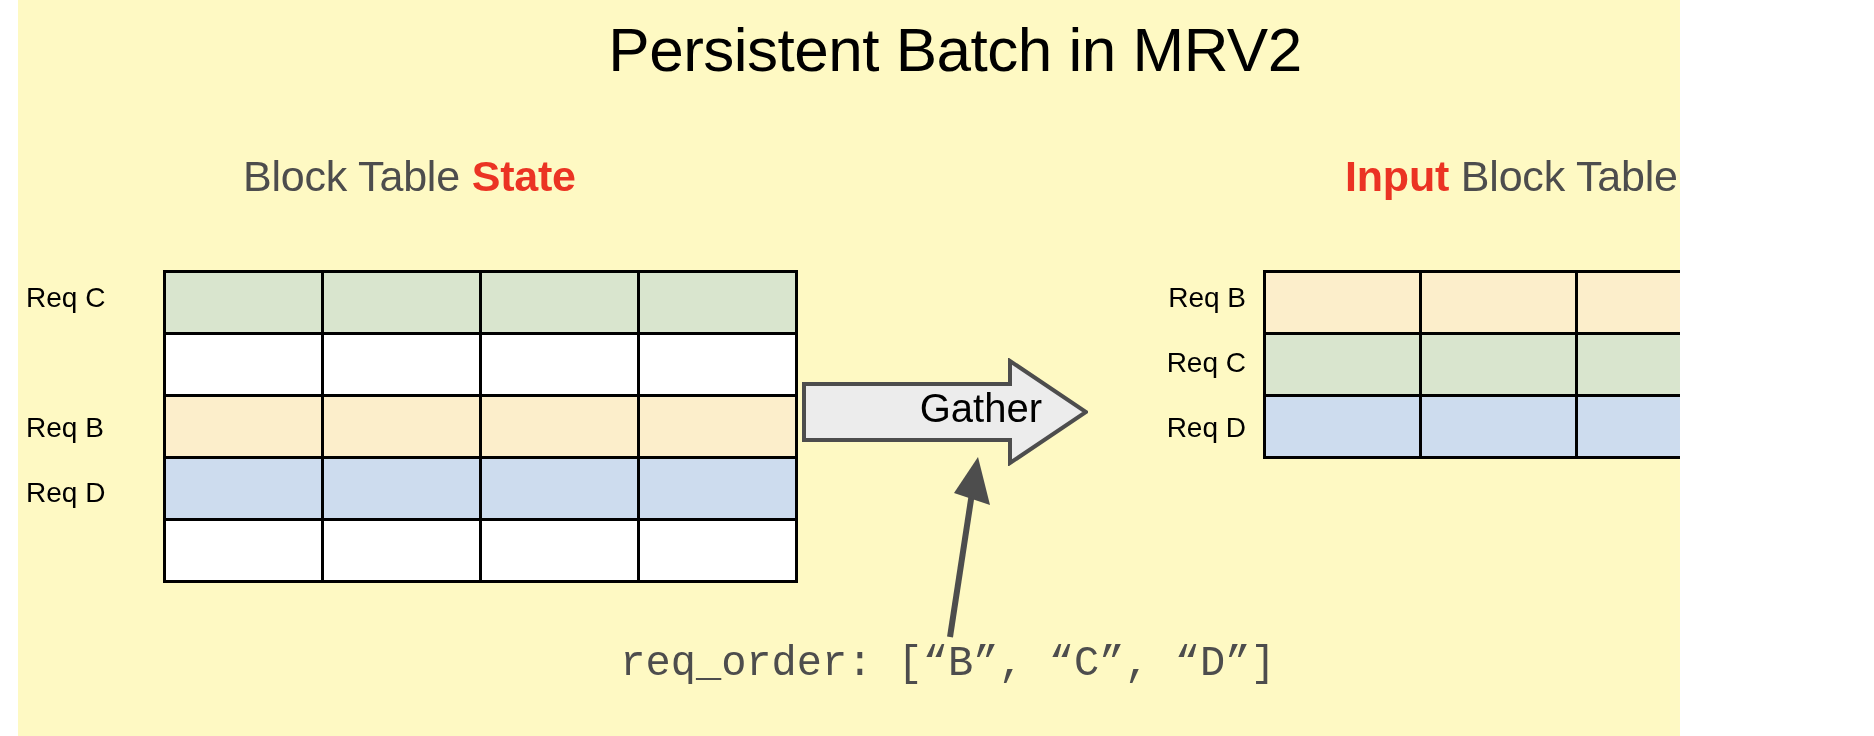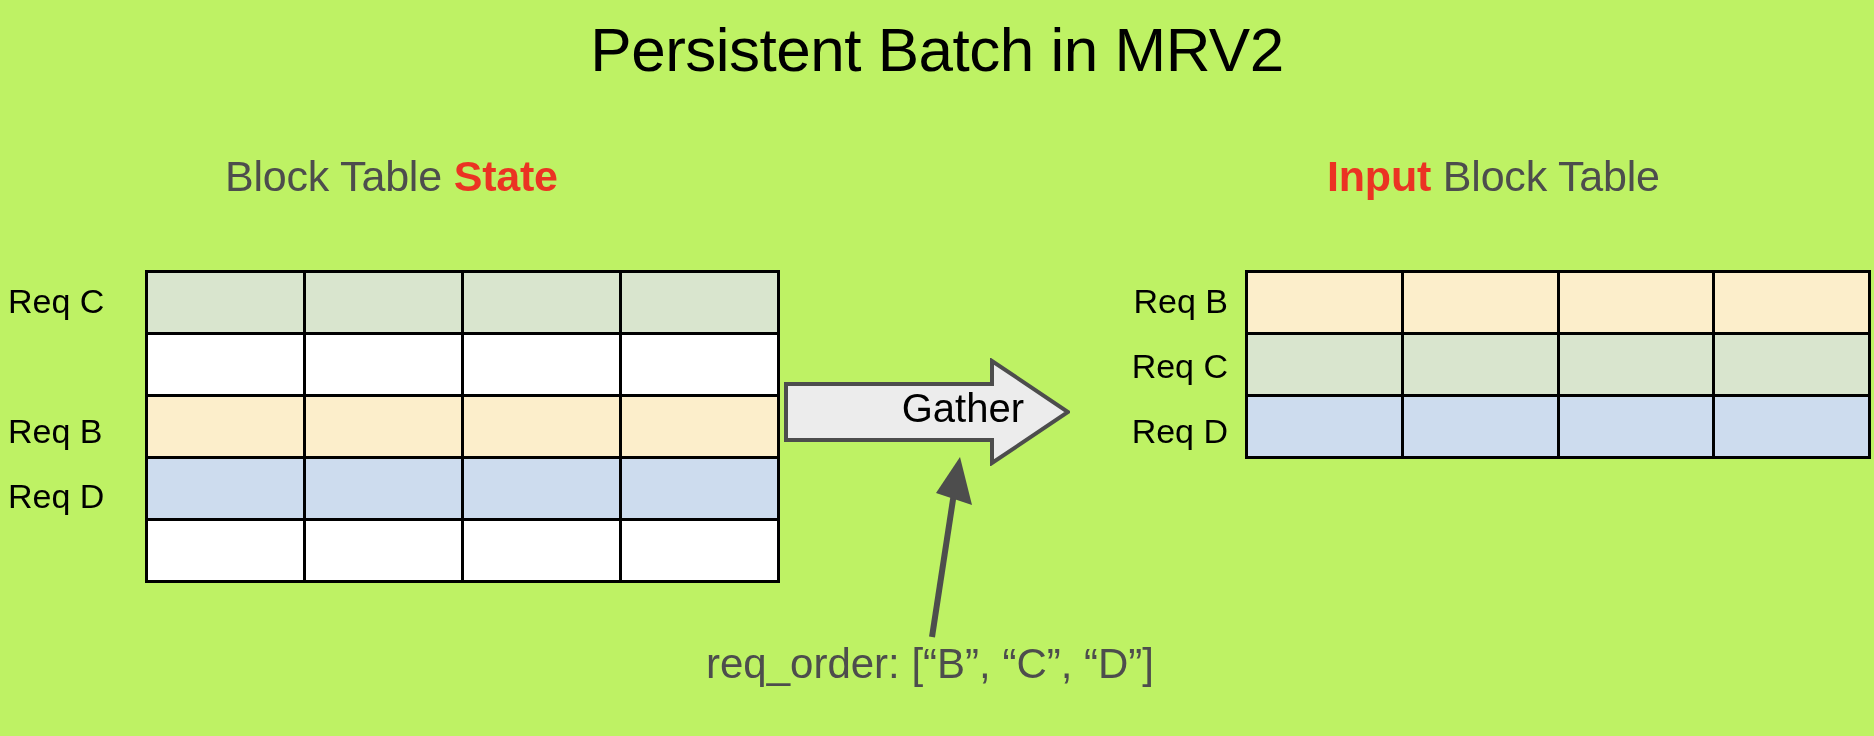--- a/index.html
+++ b/index.html
@@ -7,24 +7,25 @@
     margin: 0;
     padding: 0;
     background: #ffffff;
   }
   body {
     font-family: "Liberation Sans", sans-serif;
     color: #000000;
   }
   #stage {
     position: relative;
-    width: 1874px;
+    width: 1662px;
     height: 736px;
-    background: #bef264;
+    background: #fef9c3;
     overflow: hidden;
+    margin-left: 18px;
   }
 
   
   #page-title {
     position: absolute;
     left: 0;
     top: 14px;
     width: 1874px;
     text-align: center;
     font-size: 62px;
@@ -77,21 +78,21 @@
   #table-input td { width: 152.75px; }
 
   .cell-green  { background: #d9e5ce; }
   .cell-yellow { background: #fceecb; }
   .cell-blue   { background: #cddcee; }
   .cell-empty  { background: #ffffff; }
 
   
   .row-label {
     position: absolute;
-    font-size: 34px;
+    font-size: 28px;
     font-weight: 400;
     color: #000000;
     white-space: nowrap;
     line-height: 1;
   }
   .row-label.right-align {
     text-align: right;
   }
 
   
@@ -134,20 +135,21 @@
   }
   #req-order-text {
     position: absolute;
     left: 480px;
     top: 640px;
     width: 900px;
     text-align: center;
     font-size: 42px;
     color: #4d4d4d;
     white-space: nowrap;
+    font-family: Liberation Mono, monospace;
   }
 </style>
 </head>
 <body>
 
 <div id="stage">
 
   <div id="page-title">Persistent Batch in MRV2</div>
 
   <div id="heading-right" class="section-heading">

